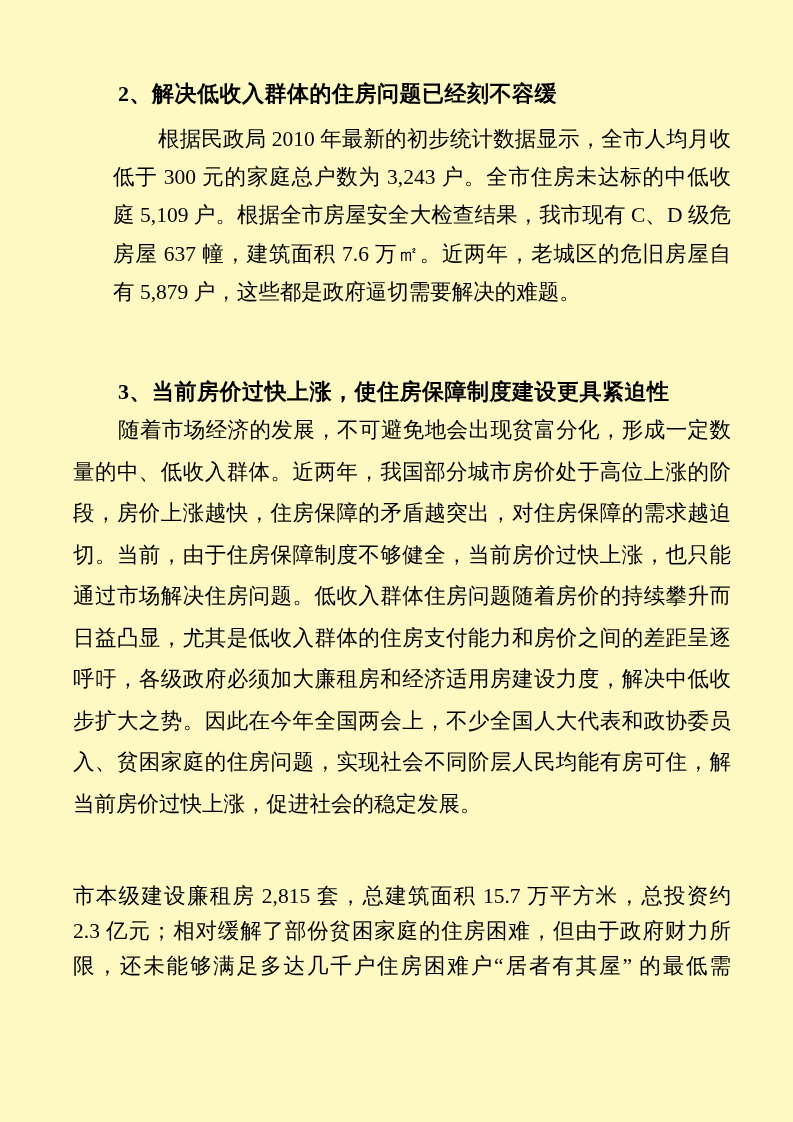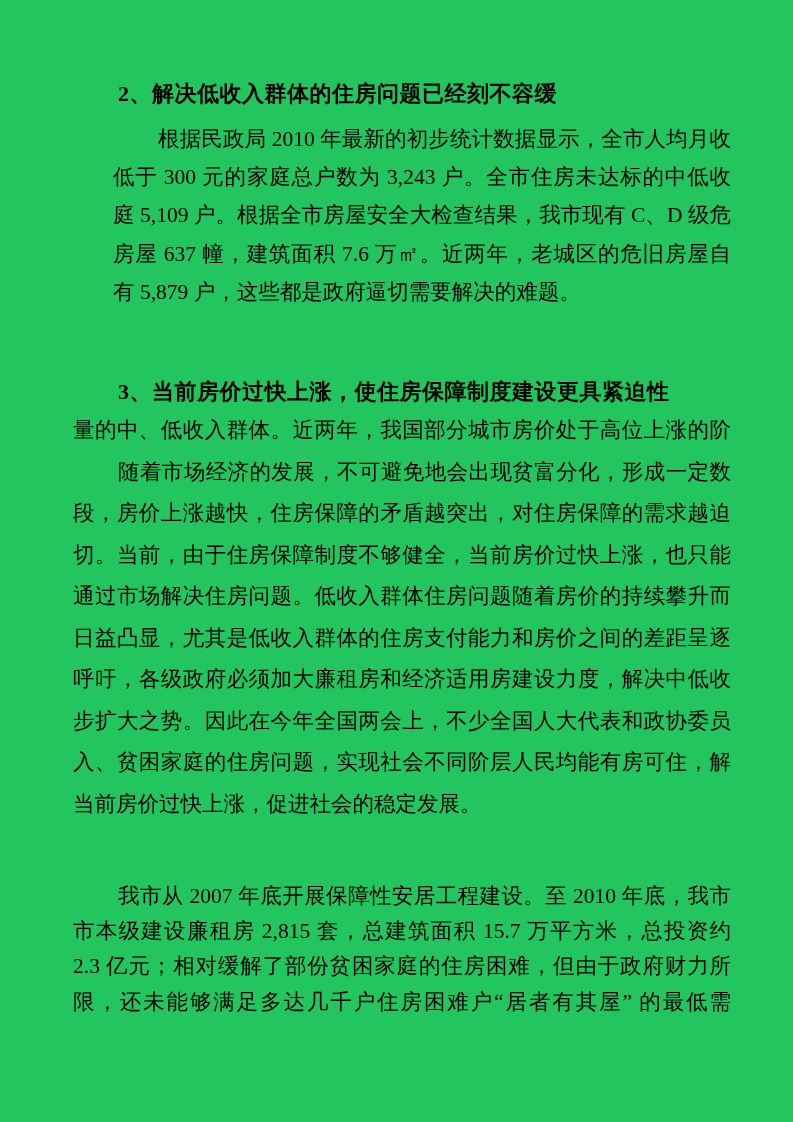--- a/index.html
+++ b/index.html
@@ -4,21 +4,21 @@
 <style>
   html, body {
     margin: 0;
     padding: 0;
     background: #ffffff;
   }
   .page {
     position: relative;
     width: 793px;
     height: 1122px;
-    background: #22c55e;
+    background: #fef9c3;
     color: #000000;
     font-family: "Liberation Serif", "DejaVu Serif", serif;
     overflow: hidden;
   }
   .block {
     position: absolute;
     left: 73px;
     width: 658px;
   }
   .heading {
@@ -62,33 +62,32 @@
     <div class="line first">根据民政局 2010 年最新的初步统计数据显示，全市人均月收入</div>
     <div class="line">低于 300 元的家庭总户数为 3,243 户。全市住房未达标的中低收入家</div>
     <div class="line">庭 5,109 户。根据全市房屋安全大检查结果，我市现有 C、D 级危险</div>
     <div class="line">房屋 637 幢，建筑面积 7.6 万㎡。近两年，老城区的危旧房屋自然倒</div>
     <div class="line last">有 5,879 户，这些都是政府逼切需要解决的难题。</div>
   </div>
 
   <div id="heading-2" class="block heading">3、当前房价过快上涨，使住房保障制度建设更具紧迫性</div>
 
   <div id="para-2" class="block para">
+    <div class="line first">随着市场经济的发展，不可避免地会出现贫富分化，形成一定数</div>
     <div class="line">量的中、低收入群体。近两年，我国部分城市房价处于高位上涨的阶</div>
-    <div class="line first">随着市场经济的发展，不可避免地会出现贫富分化，形成一定数</div>
     <div class="line">段，房价上涨越快，住房保障的矛盾越突出，对住房保障的需求越迫</div>
     <div class="line">切。当前，由于住房保障制度不够健全，当前房价过快上涨，也只能</div>
     <div class="line">通过市场解决住房问题。低收入群体住房问题随着房价的持续攀升而</div>
     <div class="line">日益凸显，尤其是低收入群体的住房支付能力和房价之间的差距呈逐</div>
     <div class="line">呼吁，各级政府必须加大廉租房和经济适用房建设力度，解决中低收</div>
     <div class="line">步扩大之势。因此在今年全国两会上，不少全国人大代表和政协委员</div>
     <div class="line">入、贫困家庭的住房问题，实现社会不同阶层人民均能有房可住，解</div>
     <div class="line last">当前房价过快上涨，促进社会的稳定发展。</div>
   </div>
 
 
   <div id="para-3" class="block para">
-    <div class="line first">我市从 2007 年底开展保障性安居工程建设。至 2010 年底，我市</div>
     <div class="line">市本级建设廉租房 2,815 套，总建筑面积 15.7 万平方米，总投资约</div>
     <div class="line">2.3 亿元；相对缓解了部份贫困家庭的住房困难，但由于政府财力所</div>
     <div class="line">限，还未能够满足多达几千户住房困难户“居者有其屋” 的最低需</div>
   </div>
 
 </div>
 
 </body></html>

